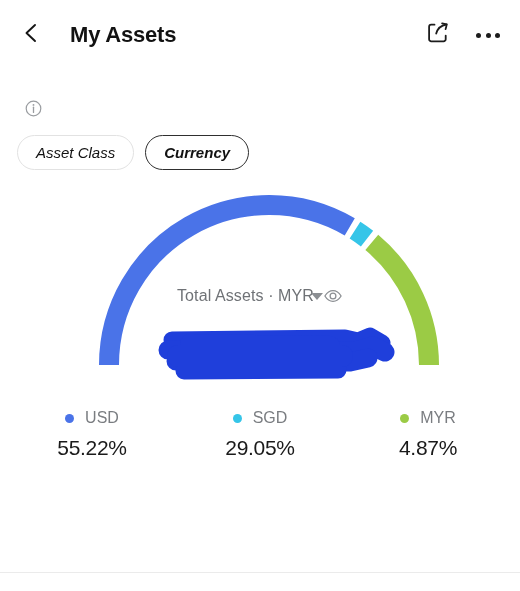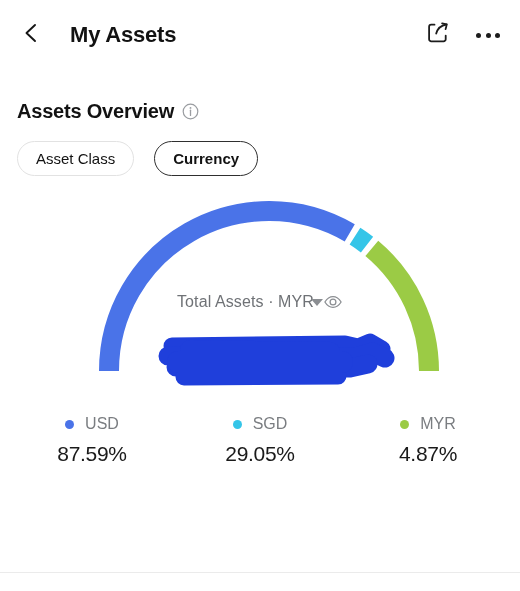--- a/index.html
+++ b/index.html
@@ -84,22 +84,23 @@
     margin-left: 8px;
     width: 17px;
     height: 17px;
     display: inline-flex;
     cursor: pointer;
   }
 
   
   .tabs {
     display: flex;
-    gap: 20px;
+    gap: 11px;
     padding: 18px 16px 0 17px;
+    font-style: italic;
   }
   .tab {
     border-radius: 20px;
     padding: 9px 18px;
     font-size: 15px;
     color: #121212;
     background: #ffffff;
     cursor: pointer;
     white-space: nowrap;
     line-height: 1;
@@ -238,21 +239,20 @@
       <span class="dots">
         <i></i>
           <i></i>
           <i></i>
       </span>
     </div>
   </div>
 </div>
 
 <div class="section-head">
-  <div class="section-title">Assets Overview</div>
   <span class="info-icon">
     <svg width="17" height="17" viewBox="0 0 17 17">
       <circle cx="8.5" cy="8.5" r="7.3" fill="none" stroke="#9a9da1" stroke-width="1.2"></circle>
       <circle cx="8.5" cy="4.9" r="0.95" fill="#9a9da1"></circle>
       <path d="M8.5 7.2 V12.4" stroke="#9a9da1" stroke-width="1.3" stroke-linecap="round"></path>
     </svg>
   </span>
 </div>
 
 <div class="tabs">
@@ -298,21 +298,21 @@
     </svg>
   </div>
 </div>
 
 <div class="legend">
   <div class="legend-item">
     <div class="legend-top">
       <span class="legend-dot" style="background:#4a73e8"></span>
       <span class="legend-name">USD</span>
     </div>
-    <div class="legend-value">87.59%</div>
+    <div class="legend-value">55.22%</div>
   </div>
   <div class="legend-item">
     <div class="legend-top">
       <span class="legend-dot" style="background:#35c5e8"></span>
       <span class="legend-name">SGD</span>
     </div>
     <div class="legend-value">29.05%</div>
   </div>
   <div class="legend-item">
     <div class="legend-top">

